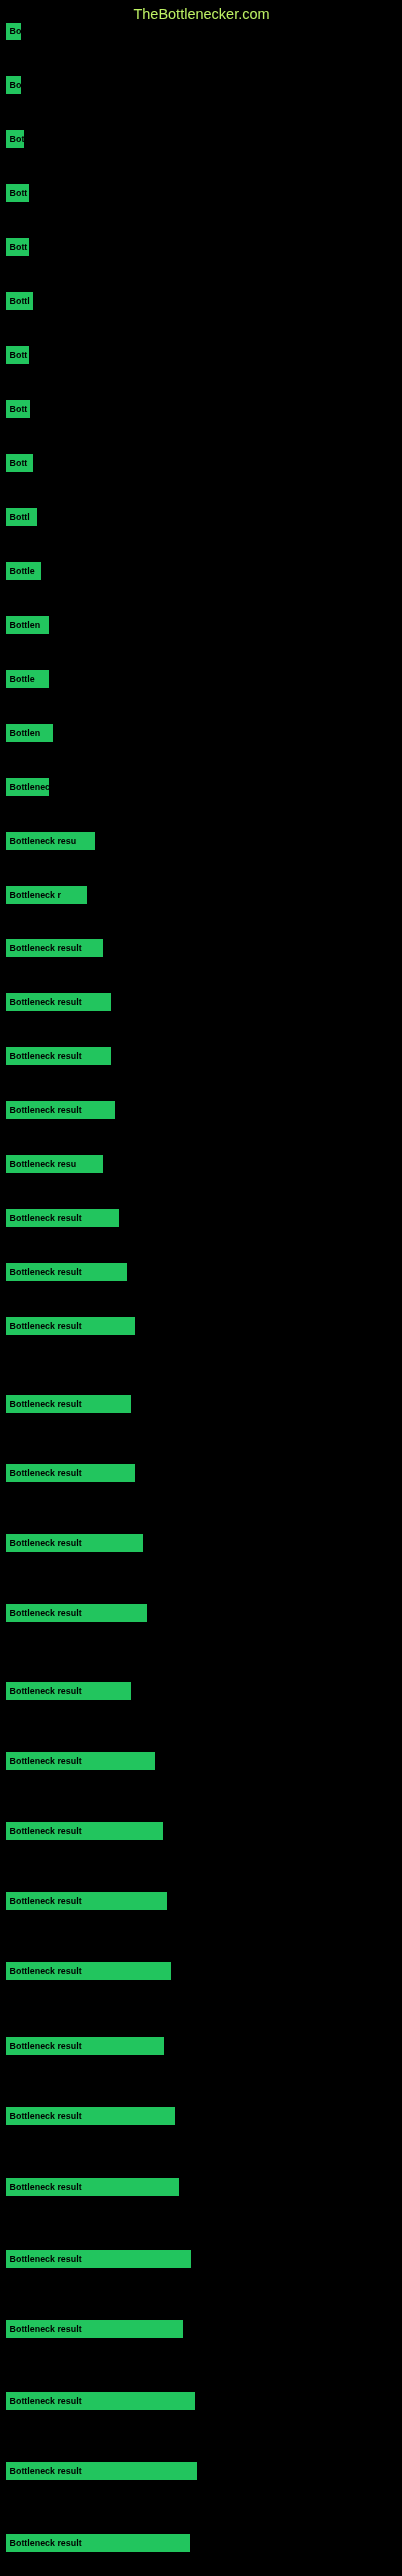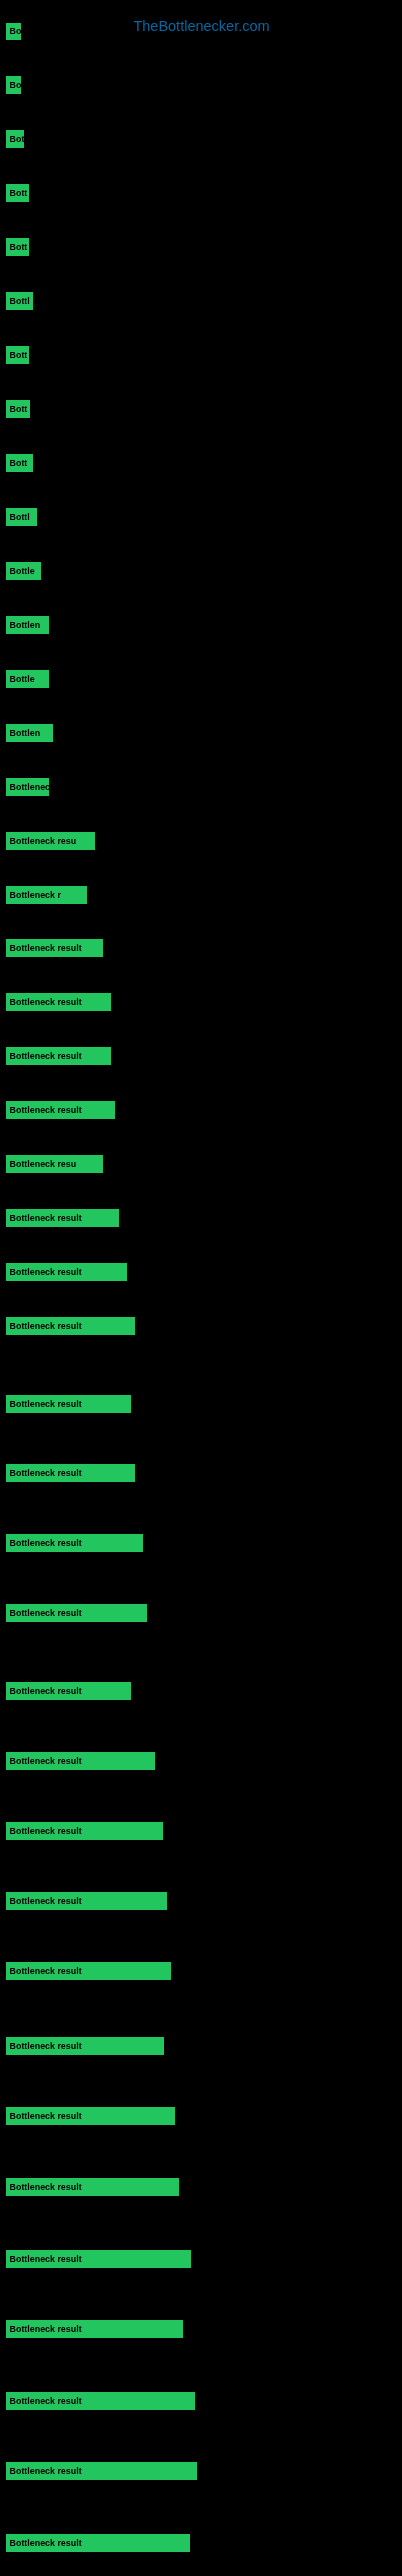--- a/index.html
+++ b/index.html
@@ -8,29 +8,28 @@
       box-sizing: border-box;
     }
     body {
       background-color: #000000;
       width: 403px;
       min-height: 2576px;
       font-family: Arial, sans-serif;
       position: relative;
     }
     .site-title {
-      color: #0369a1;
+      color: #bef264;
       font-size: 14.5px;
       text-align: center;
       padding: 6.4px 0 9.7px 0;
       position: absolute;
       top: 0;
       left: 0;
       right: 0;
-      margin-top: 12px;
     }
     .bar-container {
       position: absolute;
       left: 6.4px;
     }
     .bar {
       background-color: #22c55e;
       color: #000000;
       font-size: 8.9px;
       font-weight: bold;

